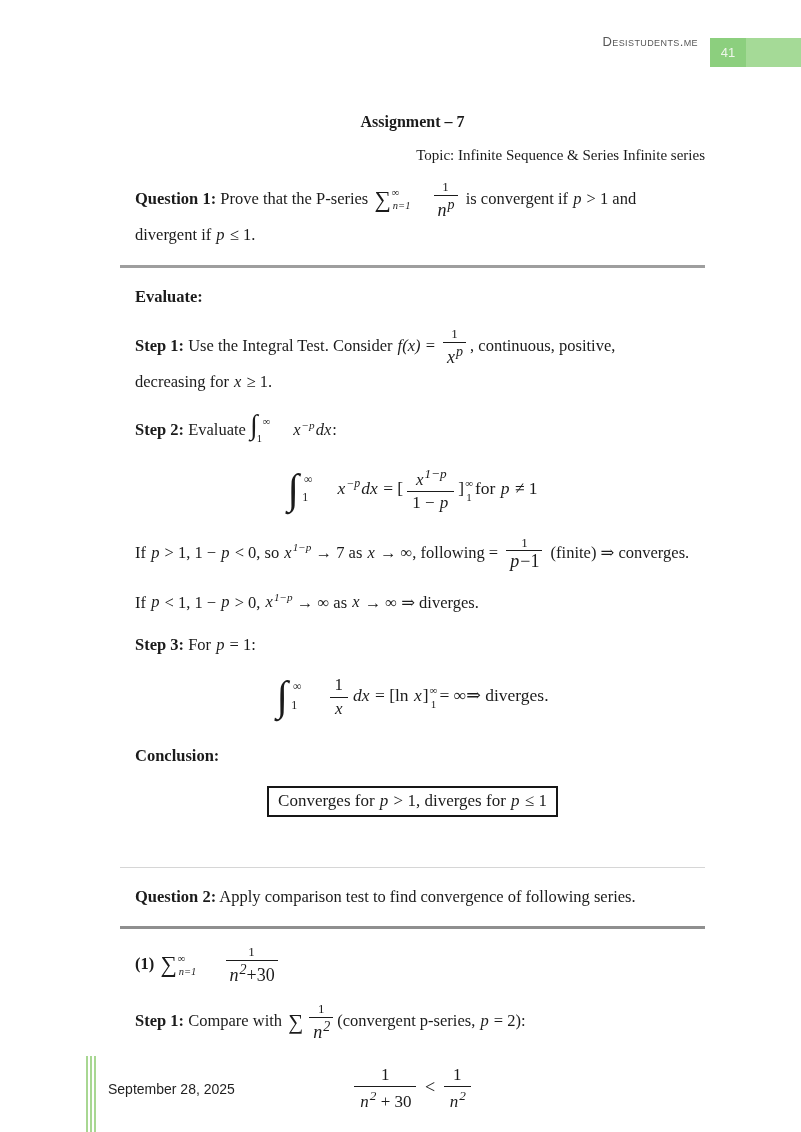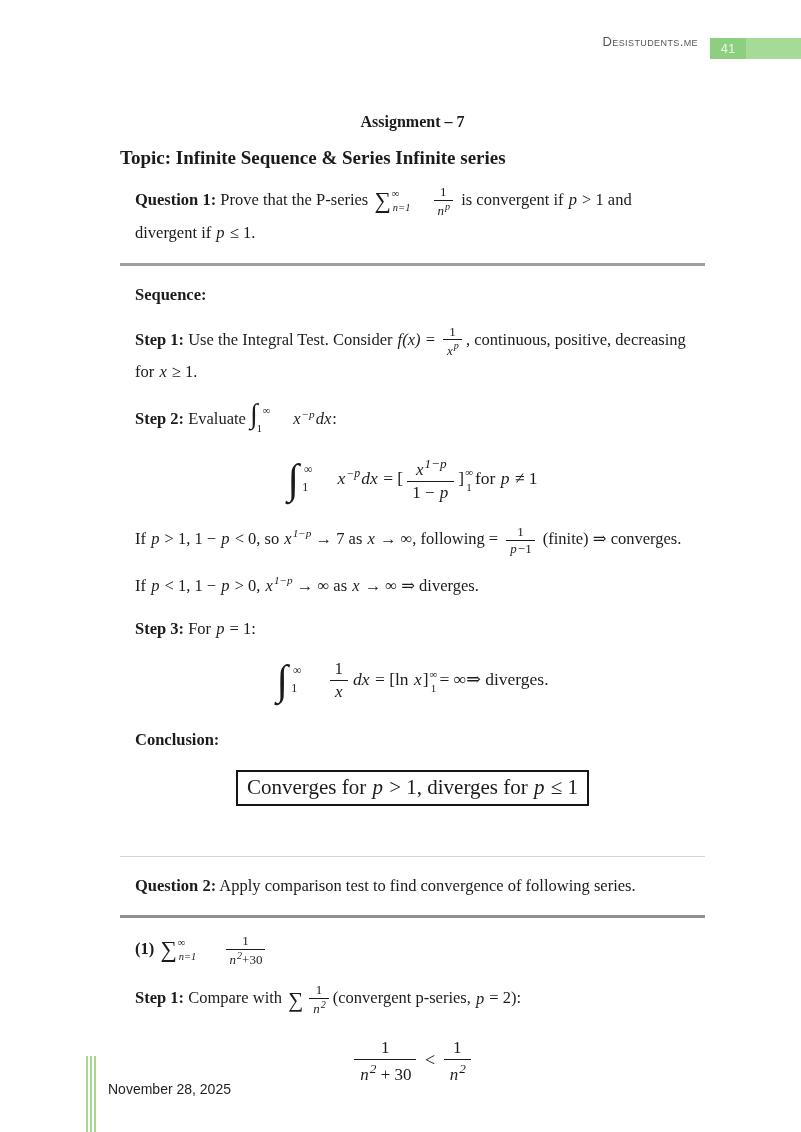--- a/index.html
+++ b/index.html
@@ -2,29 +2,29 @@
 <html><head>
 <meta charset="utf-8">
 <style>
   html,body{margin:0;padding:0;background:#ffffff;}
   .page{position:relative;width:801px;height:1132px;background:#fff;overflow:hidden;
         font-family:"Liberation Serif","DejaVu Serif",serif;color:#1b1b1b;font-size:16.5px;}
 
   
   .site{position:absolute;top:34px;right:103px;font-family:"Liberation Sans","DejaVu Sans",sans-serif;
         font-variant:small-caps;font-size:13px;letter-spacing:.4px;color:#575757;}
-  .pagebar{position:absolute;top:38px;right:0;width:91px;height:21px;display:flex;}
+  .pagebar{position:absolute;top:38px;right:0;width:91px;height:29px;display:flex;}
   .pagebar-num{width:36px;background:#8ccf7e;color:#eef6ea;font-family:"Liberation Sans","DejaVu Sans",sans-serif;
         font-size:13px;display:flex;align-items:center;justify-content:center;}
   .pagebar-tail{flex:1;background:#a5da97;}
 
   
   .content{padding:97px 96px 0 120px;}
   .t-assign{text-align:center;font-weight:bold;font-size:16px;margin:16px;}
-  .t-topic{text-align:left;font-weight:bold;font-size:19px;margin:15px 0 0;}
+  .t-topic{text-align:right;font-weight:normal;font-size:15px;margin:15px 0 0;}
   p.para{margin:15px;line-height:1.7;}
   .b{font-weight:bold;}
   .v{font-style:italic;padding:0 1px;}
   .sp{font-size:.68em;vertical-align:super;font-style:italic;}
 
   .q1{margin-top:46px;}
   .rule{border:none;height:3px;background:#9e9e9e;margin:16px 0 0;}
   .rule-light{border:none;height:1px;background:#d6d6d6;margin:50px 0 0;}
   .rule-dark{border:none;height:3px;background:#8f8f8f;margin:13px 0 0;}
   .sol{margin-top:24px;}
@@ -35,21 +35,21 @@
   .s3{margin-top:10px;}
   .concl{margin-top:30px;}
   .q2{margin-top:18px;}
   .q2i1{margin-top:10px;}
   .q2s1{margin-top:12px;}
   .final{margin-top:30px;}
 
   
   .fr{display:inline-block;text-align:center;vertical-align:middle;margin:0 4px;}
   .fr .nu{display:block;padding:0 3px;line-height:1.2;border-bottom:1px solid #1b1b1b;font-size:13px;}
-  .fr .de{display:block;padding:0 3px;line-height:1.2;font-size:13px;}
+  .fr .de{display:block;padding:0 3px;line-height:1.2;font-size:18px;}
   .fr .dsp{font-size:.78em;vertical-align:super;font-style:italic;}
   .fr.big .nu,.fr.big .de{font-size:17px;padding:1px 5px;}
 
   
   .sum{display:inline-flex;align-items:center;vertical-align:-3px;margin:0 2px;}
   .sum .sg{font-size:23px;line-height:1;}
   .sum .sl{display:inline-flex;flex-direction:column;margin-left:1px;font-size:10.5px;line-height:1.25;}
   .sum.bare .sg{font-size:21px;}
 
   
@@ -65,21 +65,21 @@
   
   .bl{display:inline-flex;flex-direction:column;vertical-align:middle;font-size:11px;line-height:1.3;margin:0 2px 0 1px;}
 
   
   .eq{text-align:center;margin:14px 0 20px;font-size:17.5px;line-height:1.3;}
   .eq2{margin:14px 0 22px;}
   .eq3{margin:20px 0 0;font-size:18px;}
 
   
   .cbox-wrap{text-align:center;margin-top:16px;}
-  .cbox{display:inline-block;border:2px solid #161616;padding:3px 9px 4px;font-size:21px;}
+  .cbox{display:inline-block;border:2px solid #161616;padding:3px 9px 4px;font-size:17px;}
 
   
   .flines{position:absolute;left:86px;top:1056px;bottom:0;display:flex;}
   .gl{width:2px;background:#a8d792;margin-right:2px;}
   .fdate{position:absolute;left:108px;top:1081px;font-family:"Liberation Sans","DejaVu Sans",sans-serif;
          font-size:14px;color:#1f1f1f;}
 </style>
 </head>
 <body>
 
@@ -109,21 +109,21 @@
       <span class="fr" style="margin-left:16px"><span class="nu">1</span><span class="de"><span class="v">n</span><span class="dsp">p</span></span></span>
       <span>is convergent if</span>
       <span class="v">p</span>
       <span>&gt; 1 and divergent if</span>
       <span class="v">p</span>
       <span>≤ 1.</span>
     </p>
 
     <div class="rule"></div>
 
-    <p class="para sol b">Sequence:</p>
+    <p class="para sol b">Evaluate:</p>
 
     <p class="para s1">
       <span class="b">Step 1:</span>
       <span>Use the Integral Test. Consider</span>
       <span class="v">f(x)</span>
       <span>=</span>
       <span class="fr"><span class="nu">1</span><span class="de"><span class="v">x</span><span class="dsp">p</span></span></span><span>, continuous, positive, decreasing for</span>
       <span class="v">x</span>
       <span>≥ 1.</span>
     </p>
@@ -253,15 +253,15 @@
     </div>
 
 
   </div>
 
   <div class="flines">
     <span class="gl"></span>
     <span class="gl"></span>
     <span class="gl"></span>
   </div>
-  <span class="fdate">November 28, 2025</span>
+  <span class="fdate">September 28, 2025</span>
 
 </div>
 
 </body></html>

